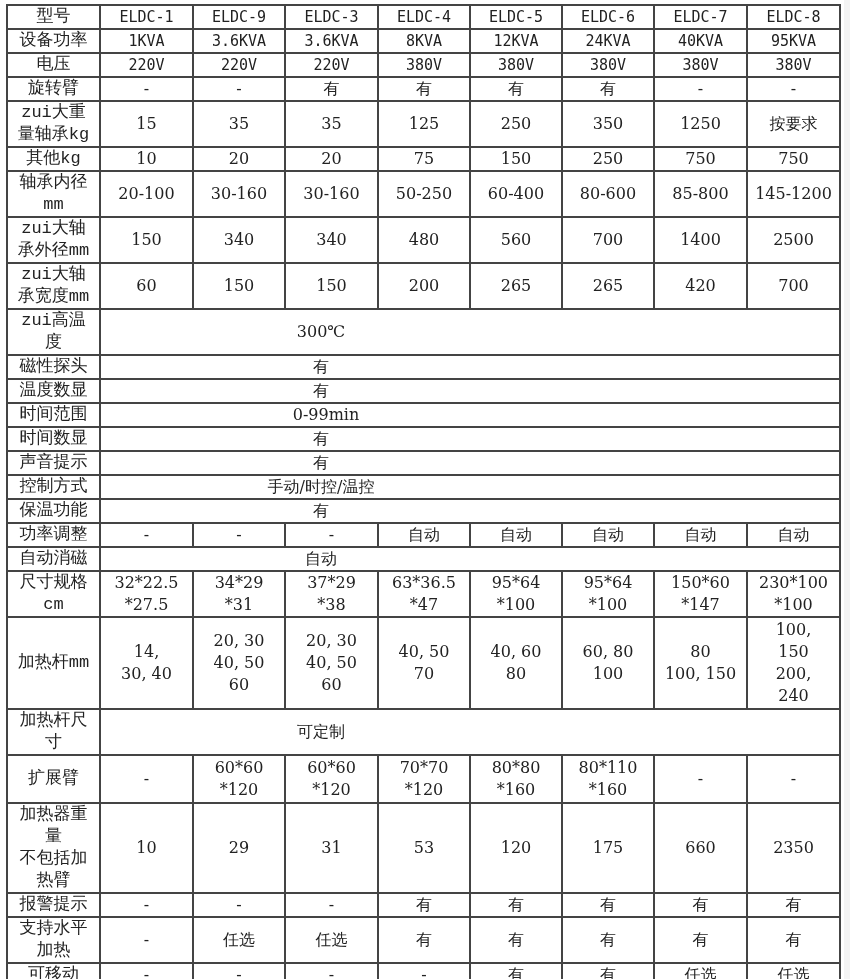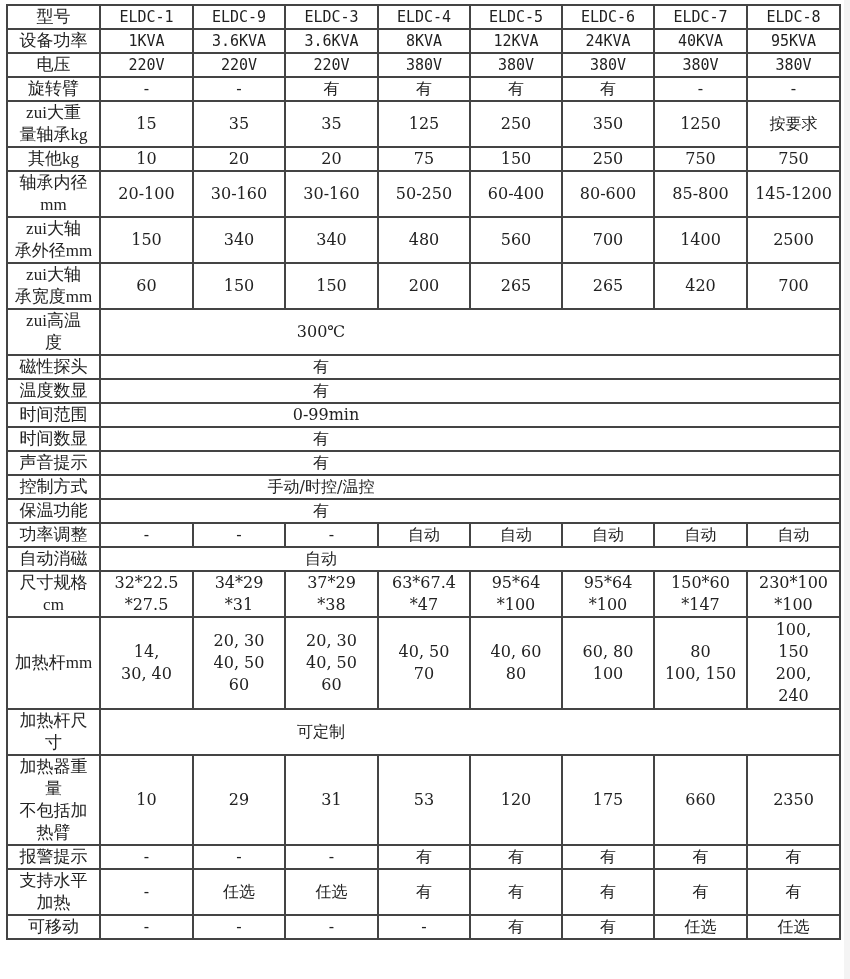--- a/index.html
+++ b/index.html
@@ -29,21 +29,21 @@
     border: 2px solid #444;
     text-align: center;
     vertical-align: middle;
     padding: 0 2px;
     font-size: 16px;
     line-height: 22px;
     overflow: hidden;
     white-space: pre-line;
   }
   table.spec td.label {
-    font-family: Liberation Serif, serif;
+    font-family: Liberation Mono, monospace;
     font-size: 17px;
     line-height: 22px;
   }
   table.spec td.mono { font-family: "DejaVu Sans Mono", "Liberation Mono", monospace; font-size: 15px; }
 </style>
 </head>
 <body>
 
 <div class="sheet"></div>
 
@@ -215,21 +215,21 @@
       </tr>
       <tr style="height: 46px;">
         <td class="label">尺寸规格
 cm</td>
         <td>32*22.5
 *27.5</td>
         <td>34*29
 *31</td>
         <td>37*29
 *38</td>
-        <td>63*67.4
+        <td>63*36.5
 *47</td>
         <td>95*64
 *100</td>
         <td>95*64
 *100</td>
         <td>150*60
 *147</td>
         <td>230*100
 *100</td>
       </tr>
@@ -254,20 +254,36 @@
         <td>100,
 150
 200,
 240</td>
       </tr>
       <tr style="height: 46px;">
         <td class="label">加热杆尺
 寸</td>
         <td colspan="8" style="text-align: center; padding-right: 300px;">可定制</td>
       </tr>
+      <tr style="height: 48px;">
+        <td class="label">扩展臂</td>
+        <td>-</td>
+        <td>60*60
+*120</td>
+        <td>60*60
+*120</td>
+        <td>70*70
+*120</td>
+        <td>80*80
+*160</td>
+        <td>80*110
+*160</td>
+        <td>-</td>
+        <td>-</td>
+      </tr>
       <tr style="height: 90px;">
         <td class="label">加热器重
 量
 不包括加
 热臂</td>
         <td>10</td>
         <td>29</td>
         <td>31</td>
         <td>53</td>
         <td>120</td>

